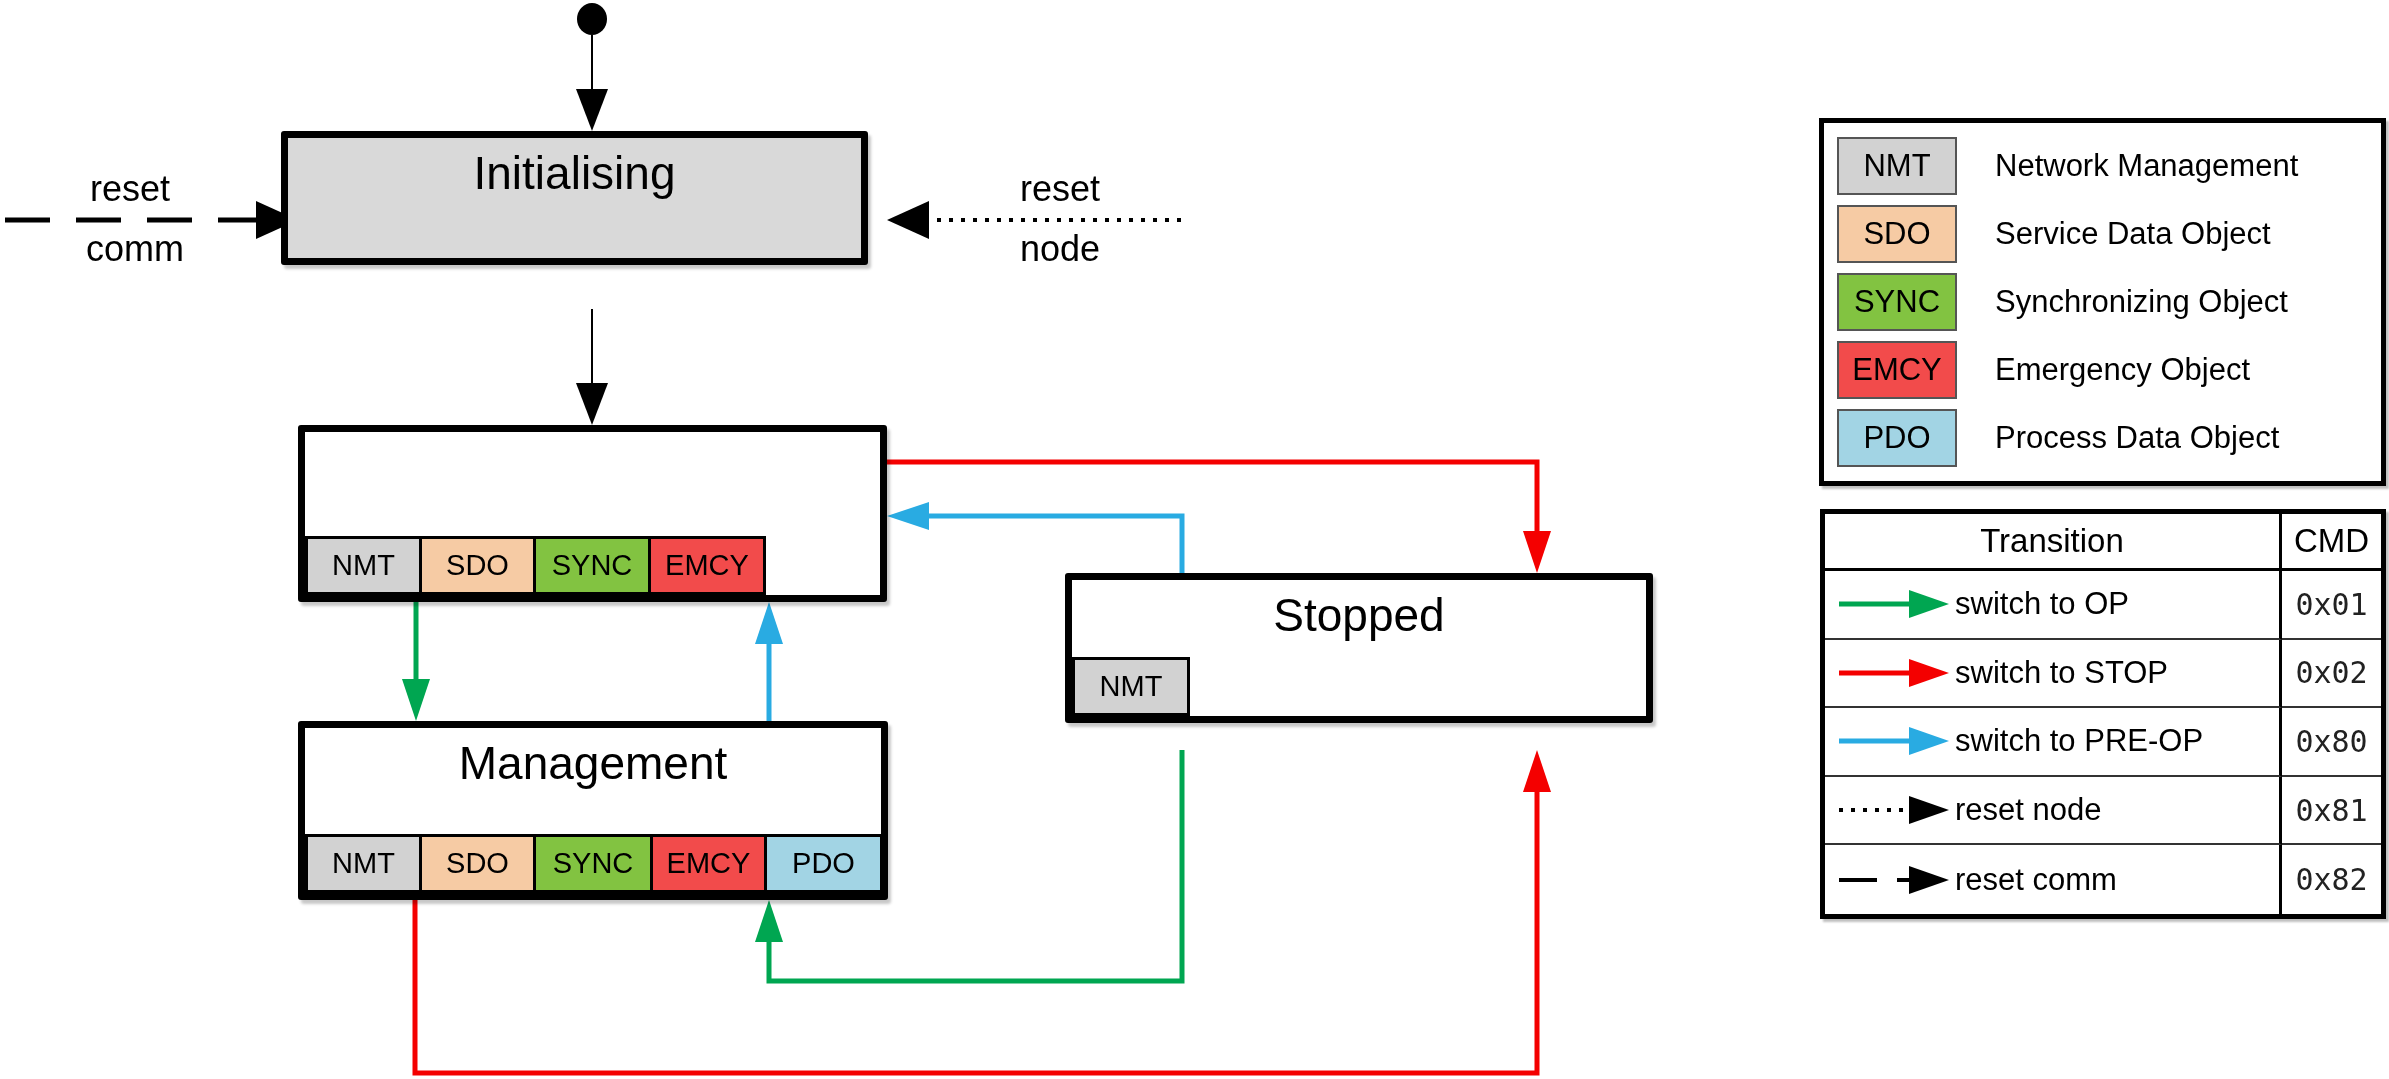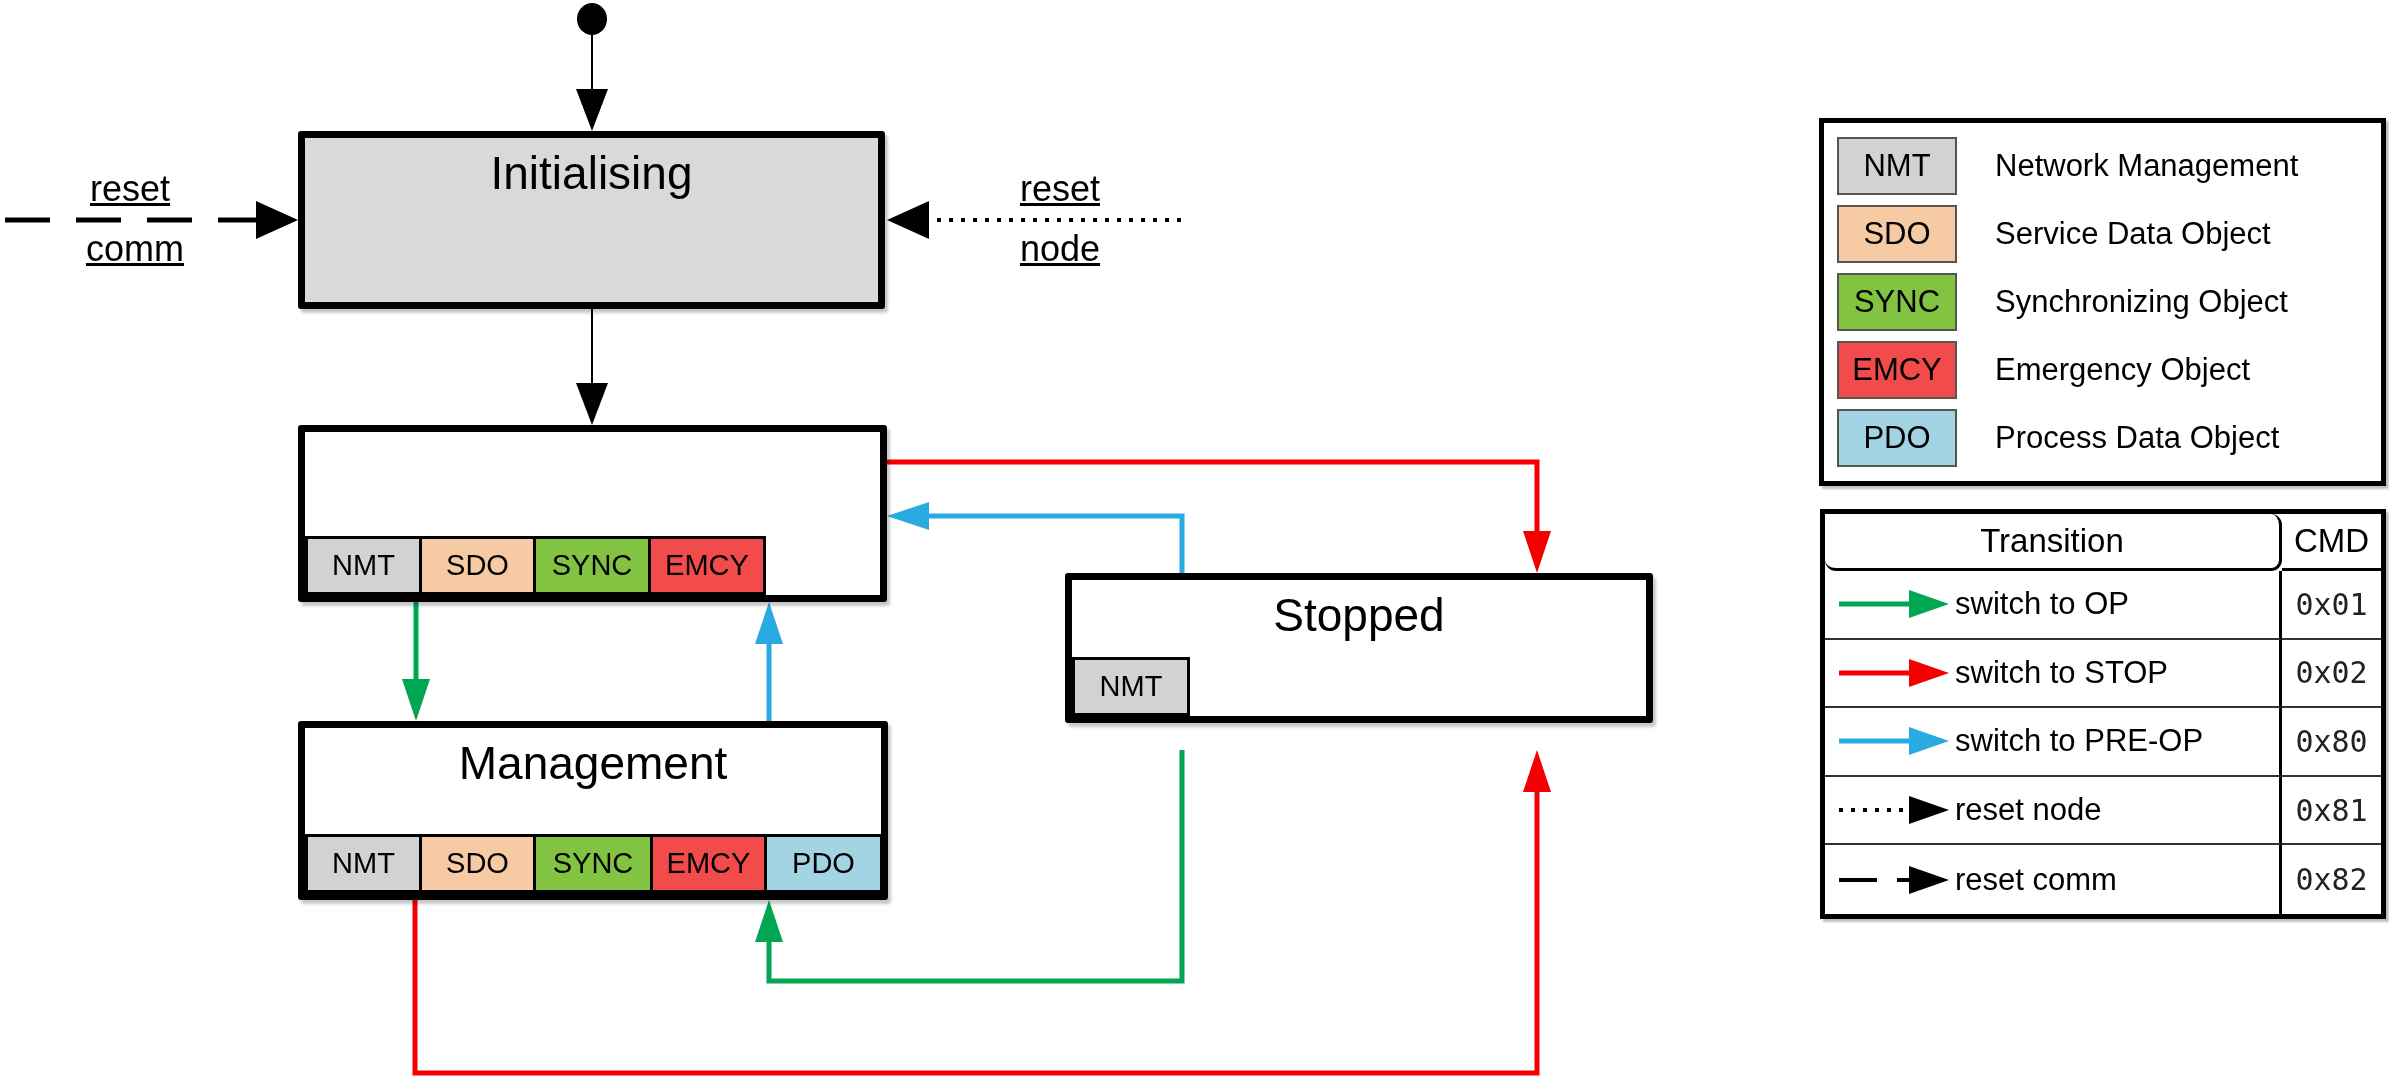--- a/index.html
+++ b/index.html
@@ -27,39 +27,39 @@
   .tab{height:59px;border:3px solid #000;box-sizing:border-box;margin-right:-3px;
        display:flex;align-items:center;justify-content:center;font-size:29px;}
   .c-statefill{background:var(--c-statefill);}
   .c-nmt{background:var(--c-nmt);}
   .c-sdo{background:var(--c-sdo);}
   .c-sync{background:var(--c-sync);}
   .c-emcy{background:var(--c-emcy);}
   .c-pdo{background:var(--c-pdo);}
 
   
-  .float-label{position:absolute;font-size:36px;transform:translateX(-50%);white-space:nowrap;text-decoration:underline;}
+  .float-label{position:absolute;font-size:36px;transform:translateX(-50%);white-space:nowrap;}
 
   
   .legend{position:absolute;left:1819px;top:118px;width:567px;height:368px;border:5px solid #000;
           box-sizing:border-box;background:#fff;display:flex;flex-direction:column;
           justify-content:space-between;padding:14px 10px 14px 13px;box-shadow:3px 3px 2px rgba(0,0,0,0.25);}
   .legend-row{display:flex;align-items:center;gap:38px;}
   .chip{width:120px;height:58px;border:2px solid #555;box-sizing:border-box;
         display:flex;align-items:center;justify-content:center;font-size:31px;flex:none;}
   .legend-desc{font-size:31px;}
 
   
   .cmd-table{position:absolute;left:1820px;top:509px;width:566px;height:410px;border:5px solid #000;
              box-sizing:border-box;background:#fff;display:grid;
              grid-template-columns:457px 1fr;grid-template-rows:57px repeat(5,1fr);
              box-shadow:3px 3px 2px rgba(0,0,0,0.25);}
   .th{display:flex;align-items:center;justify-content:center;font-size:33px;
       border-bottom:3px solid #000;box-sizing:border-box;}
-  .th.first{border-right:3px solid #000;border-radius:11px;}
+  .th.first{border-right:3px solid #000;}
   .td-trans{display:flex;align-items:center;padding-left:12px;
             border-right:3px solid #000;border-bottom:2px solid #333;box-sizing:border-box;}
   .td-cmd{display:flex;align-items:center;justify-content:center;
           font-family:"DejaVu Sans Mono","Liberation Mono",monospace;font-size:30px;color:#222;
           border-bottom:2px solid #333;box-sizing:border-box;}
   .row-last{border-bottom:none;}
   .td-trans .lbl{font-size:31px;}
   .glyph{flex:none;}
 </style>
 </head>
@@ -99,21 +99,21 @@
 
     <path d="M415 900 V1073 H1537 V765" class="r5"></path>
     <polygon points="1537,750 1523,792 1551,792" class="fr"></polygon>
   </svg>
 
   <span class="float-label" style="left:130px;top:168px;">reset</span>
   <span class="float-label" style="left:135px;top:228px;">comm</span>
   <span class="float-label" style="left:1060px;top:168px;">reset</span>
   <span class="float-label" style="left:1060px;top:228px;">node</span>
 
-  <div class="state c-statefill" style="left:298px;top:131px;width:587px;height:178px;">
+  <div class="state c-statefill" style="left:281px;top:131px;width:587px;height:134px;">
     <span class="title">Initialising</span>
   </div>
 
   <div class="state" style="left:298px;top:425px;width:589px;height:177px;">
     <div class="tabs">
       <div class="tab c-nmt" style="width:117px;">NMT</div>
       <div class="tab c-sdo" style="width:117px;">SDO</div>
       <div class="tab c-sync" style="width:118px;">SYNC</div>
       <div class="tab c-emcy" style="width:118px;">EMCY</div>
     </div>

